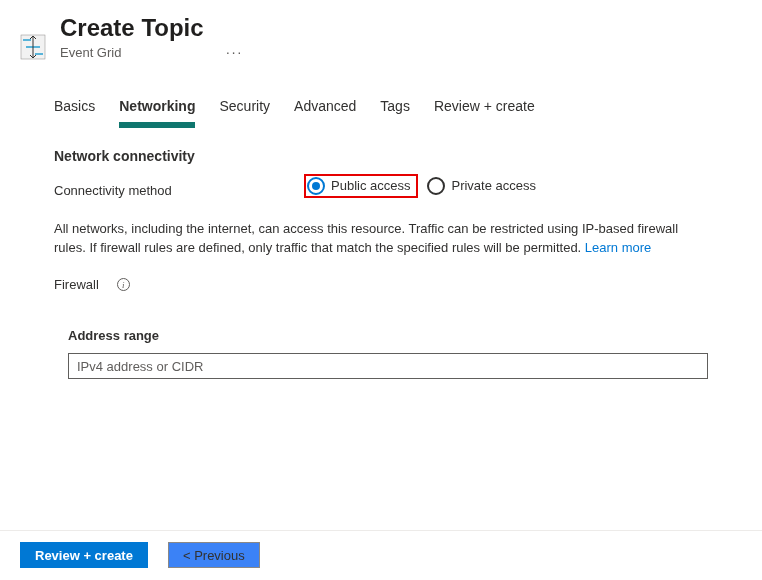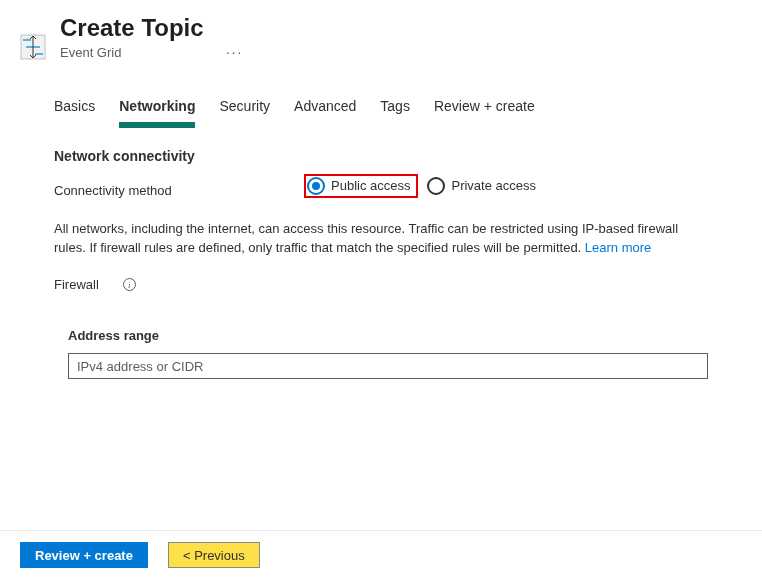--- a/index.html
+++ b/index.html
@@ -130,21 +130,21 @@
       color: #323130;
     }
     .link {
       color: #0078d4;
       cursor: pointer;
     }
     .firewall-row {
       margin-top: 20px;
       display: flex;
       align-items: center;
-      gap: 24px;
+      gap: 18px;
     }
     .info-icon {
       width: 13px;
       height: 13px;
       border: 1px solid #605e5c;
       border-radius: 50%;
       display: inline-flex;
       align-items: center;
       justify-content: center;
       font-size: 9px;
@@ -182,21 +182,21 @@
       display: flex;
       gap: 20px;
     }
     .btn {
       height: 26px;
       padding: 0 14px;
       font-size: 13px;
       font-family: inherit;
       cursor: pointer;
       border: 1px solid #8a8886;
-      background: #fde047;
+      background: #3b82f6;
       color: #323130;
     }
     .btn.primary {
       background: #0078d4;
       color: #fff;
       border-color: #0078d4;
       font-weight: 600;
     }
   </style>
 </head>

